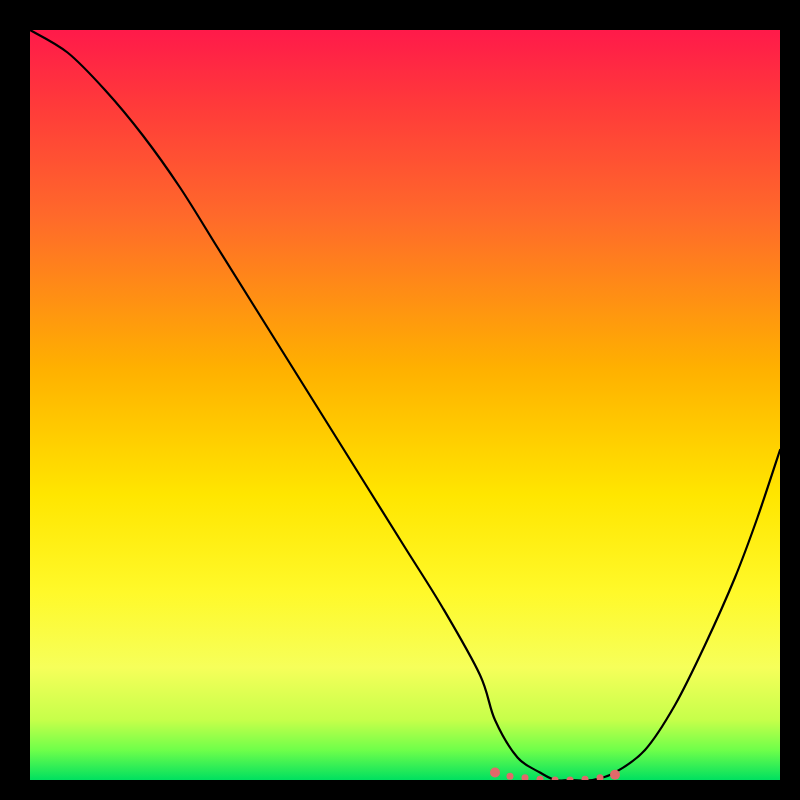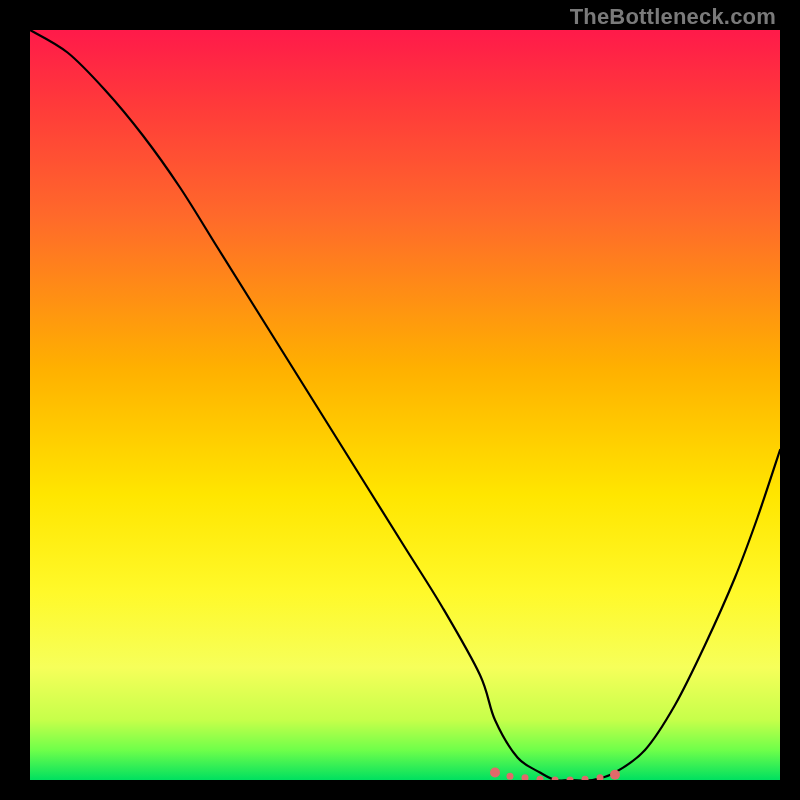--- a/index.html
+++ b/index.html
@@ -62,21 +62,20 @@
     width: 750px;
     height: 750px;
     z-index: 2;
   }
 </style>
 </head>
 <body>
 
 <div class="stage">
 
-  <div class="watermark">TheBottleneck.com</div>
 
   <div class="border-top"></div>
   <div class="border-left"></div>
   <div class="border-right"></div>
   <div class="border-bottom"></div>
 
   <div class="plot-area">
     <svg class="curve" viewBox="0 0 750 750" preserveAspectRatio="none">
       <path id="curve-path" fill="none" stroke-width="2.2" stroke-linecap="round" stroke-linejoin="round" d="M 0 0 C 6.25 3.75 25 12.5 37.5 22.5 C 50 32.5 62.5 46.25 75 60 C 87.5 73.75 100 88.75 112.5 105 C 125 121.25 137.5 138.75 150 157.5 C 162.5 176.25 175 197.5 187.5 217.5 C 200 237.5 212.5 257.5 225 277.5 C 237.5 297.5 250 317.49999999999994 262.5 337.49999999999994 C 275 357.49999999999994 287.5 377.5 300 397.5 C 312.5 417.5 325 437.5 337.5 457.5 C 350 477.5 362.5 497.5 375 517.5 C 387.5 537.5 400.00000000000006 556.25 412.50000000000006 577.5 C 425.00000000000006 598.75 441.25 626.25 450 645 C 458.75 663.75 458.75 676.25 465 690 C 471.25 703.75 480 718.75 487.5 727.5 C 495 736.25 503.75000000000006 738.75 510.00000000000006 742.5 C 516.25 746.25 520 748.75 525 750 C 530 751.25 533.75 750 540 750 C 546.25 750 555 751.25 562.5 750 C 570 748.75 576.25 747.5 585 742.5 C 593.75 737.5 605 731.25 615 720 C 625 708.75 635 692.5 645 675 C 655 657.5 665 636.25 675 615 C 685 593.75 696.25 568.75 705 547.5 C 713.75 526.25 720 508.75 727.5 487.5 C 735 466.25 746.25 431.25 750 420" stroke="#000000"></path>
       <g id="markers">

